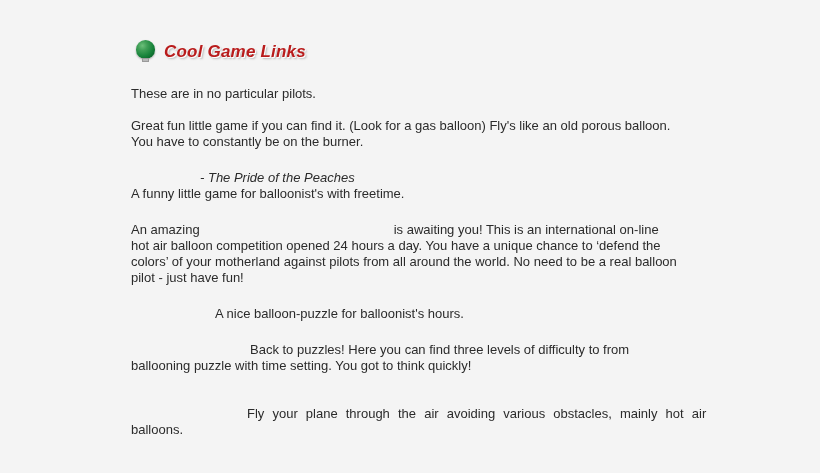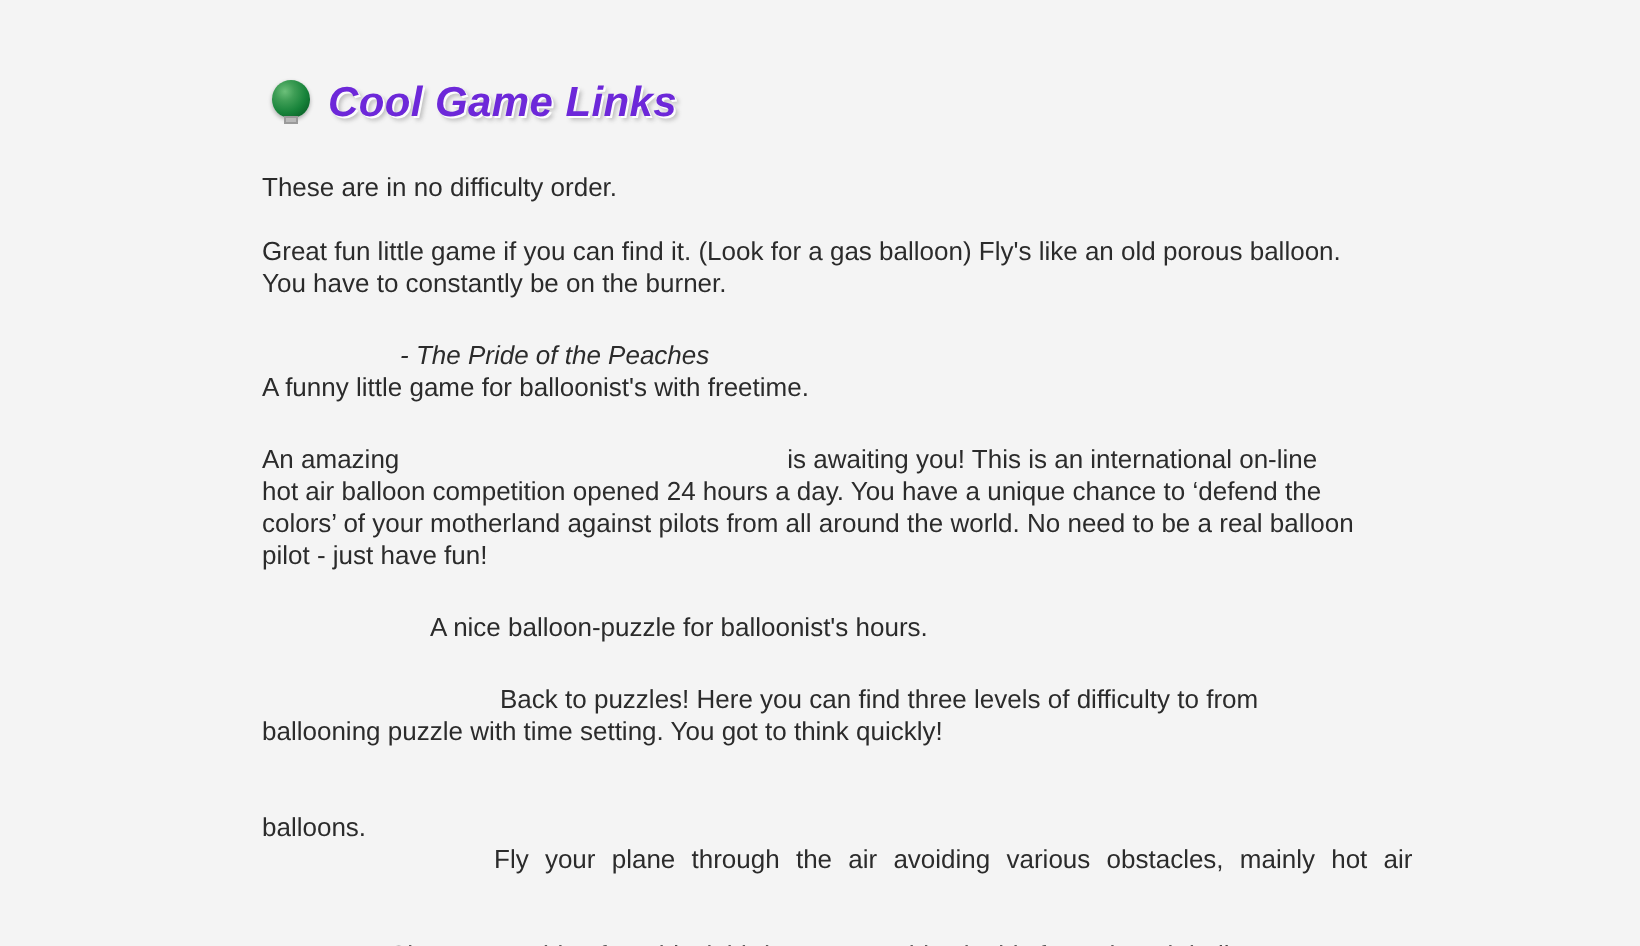--- a/index.html
+++ b/index.html
@@ -60,24 +60,24 @@
     position: absolute;
     left: 7px;
     top: 18px;
     width: 7px;
     height: 4px;
     background: #b9b9b9;
     border: 1px solid #9a9a9a;
     box-sizing: border-box;
   }
   .page-title {
-    font-size: 21px;
+    font-size: 17px;
     font-weight: bold;
     font-style: italic;
-    color: #6d28d9;
+    color: #b91c1c;
     letter-spacing: 0.2px;
     text-shadow: 1px 1px 0 rgba(255,255,255,0.95),
                  2px 2px 2px rgba(120,120,120,0.45);
     white-space: nowrap;
   }
 
   
   .para {
     font-size: 13px;
     line-height: 16px;
@@ -115,21 +115,21 @@
     <div class="title-row">
       <span class="balloon-icon">
         <span class="envelope"></span>
         <span class="basket"></span>
       </span>
       <span class="page-title">Cool Game Links</span>
     </div>
 
     <div class="gap-lg"></div>
 
-    <p class="para">These are in no difficulty order.</p>
+    <p class="para">These are in no particular pilots.</p>
 
     <div class="gap-md"></div>
 
     <p class="para">Great fun little game if you can find it. (Look for a gas balloon)   Fly's like an old porous balloon.</p>
     <p class="para">You have to constantly be on the burner.</p>
 
     <div class="gap-lg"></div>
 
     <p class="para indent-200">- The Pride of the Peaches</p>
     <p class="para">A funny little game for balloonist's with freetime.</p>
@@ -144,22 +144,22 @@
     <p class="para indent-215">A nice balloon-puzzle for balloonist's hours.</p>
 
     <div class="gap-lg"></div>
 
     <p class="para indent-250">Back to puzzles! Here you can find three levels of difficulty to from</p>
     <p class="para">ballooning puzzle with time setting. You got to think quickly!</p>
 
     <div class="gap-lg"></div>
     <div class="gap-sm"></div>
 
+    <p class="para indent-247 justified-line">Fly your plane through the air avoiding various obstacles, mainly hot air</p>
     <p class="para">balloons.</p>
-    <p class="para indent-247 justified-line">Fly your plane through the air avoiding various obstacles, mainly hot air</p>
 
     <div class="gap-lg"></div>
     <div class="gap-sm"></div>
 
     <p class="para indent-187">- Shoot at anything from black birds to space ships in this funny hot air balloon game!</p>
 
   </div>
 </div>
 
 </body></html>

